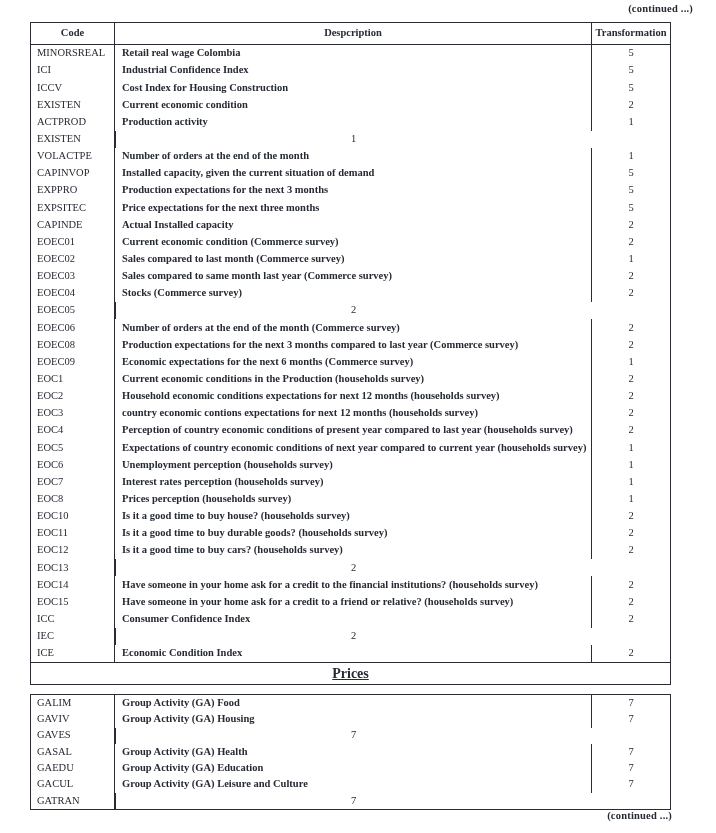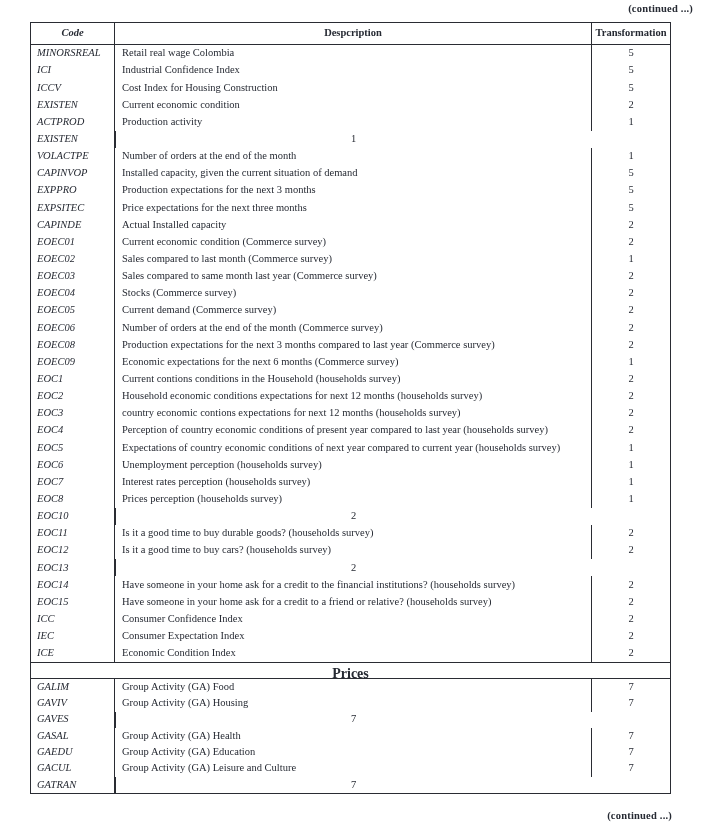--- a/index.html
+++ b/index.html
@@ -24,21 +24,21 @@
 
   .tbl {
     position: absolute;
     left: 30px;
     width: 641px;
     border: 1.6px solid #2a2c33;
     box-sizing: border-box;
     background: #ffffff;
   }
   .tbl.block1 { top: 22px; }
-  .tbl.block2 { top: 678px; }
+  .tbl.block2 { top: 694px; }
 
   .row {
     display: grid;
     grid-template-columns: 84px 1fr 79px;
     height: 17.15px;
     align-items: center;
   }
   .block2 .row { height: 16.3px; }
 
   .row.header { height: 21px; }
@@ -56,23 +56,22 @@
     overflow: hidden;
     white-space: nowrap;
     align-self: stretch;
     display: flex;
     align-items: center;
   }
   .row.header .cell { justify-content: center; }
   .cell.code {
     padding-left: 6px;
     border-right: 1px solid #2a2c33;
-    font-style: italic;
-  }
-  .cell.description { padding-left: 7px; }
+  }
+  .cell.description { padding-left: 7px; font-weight: bold; }
   .cell.transformation {
     border-left: 1px solid #2a2c33;
     justify-content: center;
     padding: 0;
   }
 
   .row.section {
     display: block;
     height: 21px;
     border-top: 1.6px solid #2a2c33;
@@ -168,41 +167,40 @@
           <div class="cell description">Sales compared to same month last year (Commerce survey)</div>
           <div class="cell transformation">2</div>
         </div>
         <div class="row">
           <div class="cell code">EOEC04</div>
           <div class="cell description">Stocks (Commerce survey)</div>
           <div class="cell transformation">2</div>
         </div>
         <div class="row">
           <div class="cell code">EOEC05</div>
-          <div class="cell description">Current demand (Commerce survey)</div>
           <div class="cell transformation">2</div>
         </div>
         <div class="row">
           <div class="cell code">EOEC06</div>
           <div class="cell description">Number of orders at the end of the month (Commerce survey)</div>
           <div class="cell transformation">2</div>
         </div>
         <div class="row">
           <div class="cell code">EOEC08</div>
           <div class="cell description">Production expectations for the next 3 months compared to last year (Commerce survey)</div>
           <div class="cell transformation">2</div>
         </div>
         <div class="row">
           <div class="cell code">EOEC09</div>
           <div class="cell description">Economic expectations for the next 6 months (Commerce survey)</div>
           <div class="cell transformation">1</div>
         </div>
         <div class="row">
           <div class="cell code">EOC1</div>
-          <div class="cell description">Current contions conditions in the Household (households survey)</div>
+          <div class="cell description">Current economic conditions in the Production (households survey)</div>
           <div class="cell transformation">2</div>
         </div>
         <div class="row">
           <div class="cell code">EOC2</div>
           <div class="cell description">Household economic conditions expectations for next 12 months (households survey)</div>
           <div class="cell transformation">2</div>
         </div>
         <div class="row">
           <div class="cell code">EOC3</div>
           <div class="cell description">country economic contions expectations for next 12 months (households survey)</div>
@@ -228,20 +226,21 @@
           <div class="cell description">Interest rates perception (households survey)</div>
           <div class="cell transformation">1</div>
         </div>
         <div class="row">
           <div class="cell code">EOC8</div>
           <div class="cell description">Prices perception (households survey)</div>
           <div class="cell transformation">1</div>
         </div>
         <div class="row">
           <div class="cell code">EOC10</div>
+          <div class="cell description">Is it a good time to buy house? (households survey)</div>
           <div class="cell transformation">2</div>
         </div>
         <div class="row">
           <div class="cell code">EOC11</div>
           <div class="cell description">Is it a good time to buy durable goods? (households survey)</div>
           <div class="cell transformation">2</div>
         </div>
         <div class="row">
           <div class="cell code">EOC12</div>
           <div class="cell description">Is it a good time to buy cars? (households survey)</div>
@@ -261,21 +260,20 @@
           <div class="cell description">Have someone in your home ask for a credit to a friend or relative? (households survey)</div>
           <div class="cell transformation">2</div>
         </div>
         <div class="row">
           <div class="cell code">ICC</div>
           <div class="cell description">Consumer Confidence Index</div>
           <div class="cell transformation">2</div>
         </div>
         <div class="row">
           <div class="cell code">IEC</div>
-          <div class="cell description">Consumer Expectation Index</div>
           <div class="cell transformation">2</div>
         </div>
         <div class="row">
           <div class="cell code">ICE</div>
           <div class="cell description">Economic Condition Index</div>
           <div class="cell transformation">2</div>
         </div>
       </div>
     <div class="row section">
       <div class="section-label">Prices</div>

